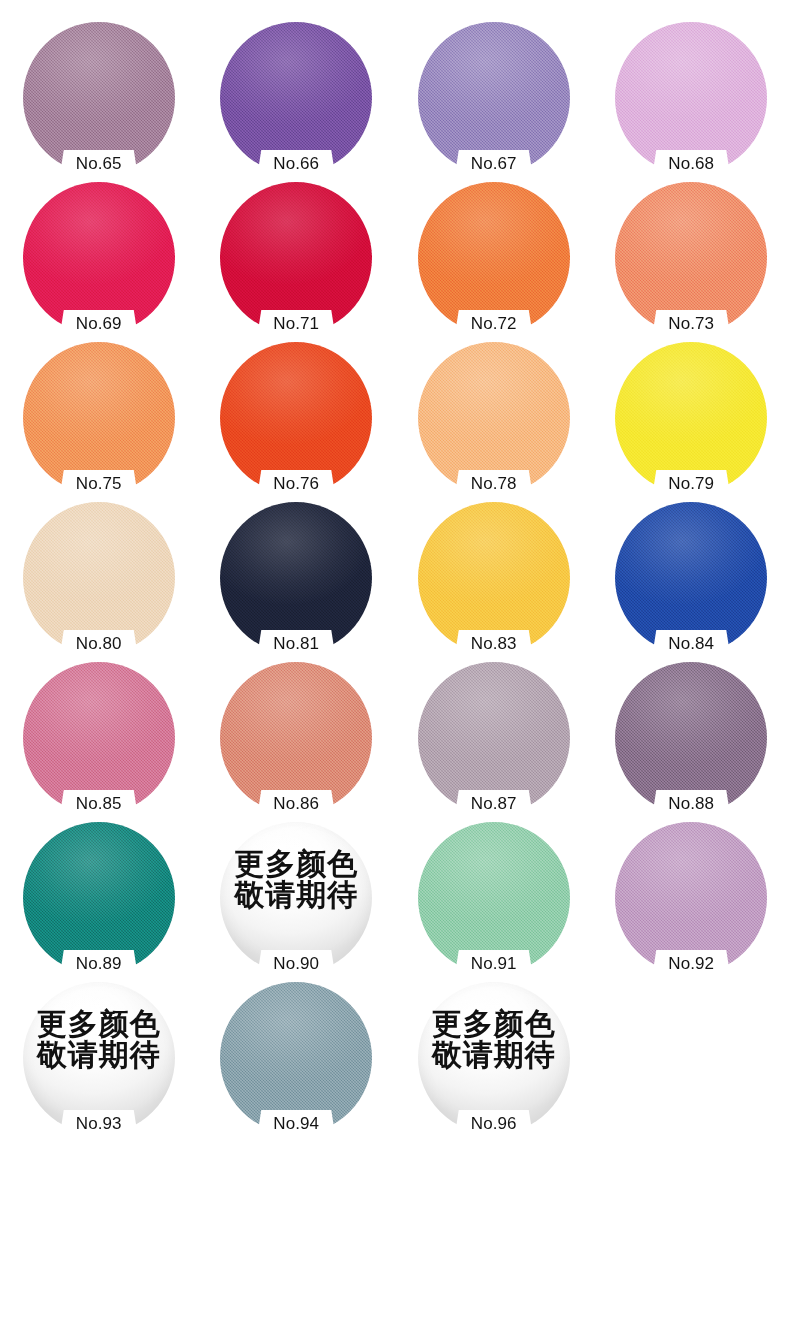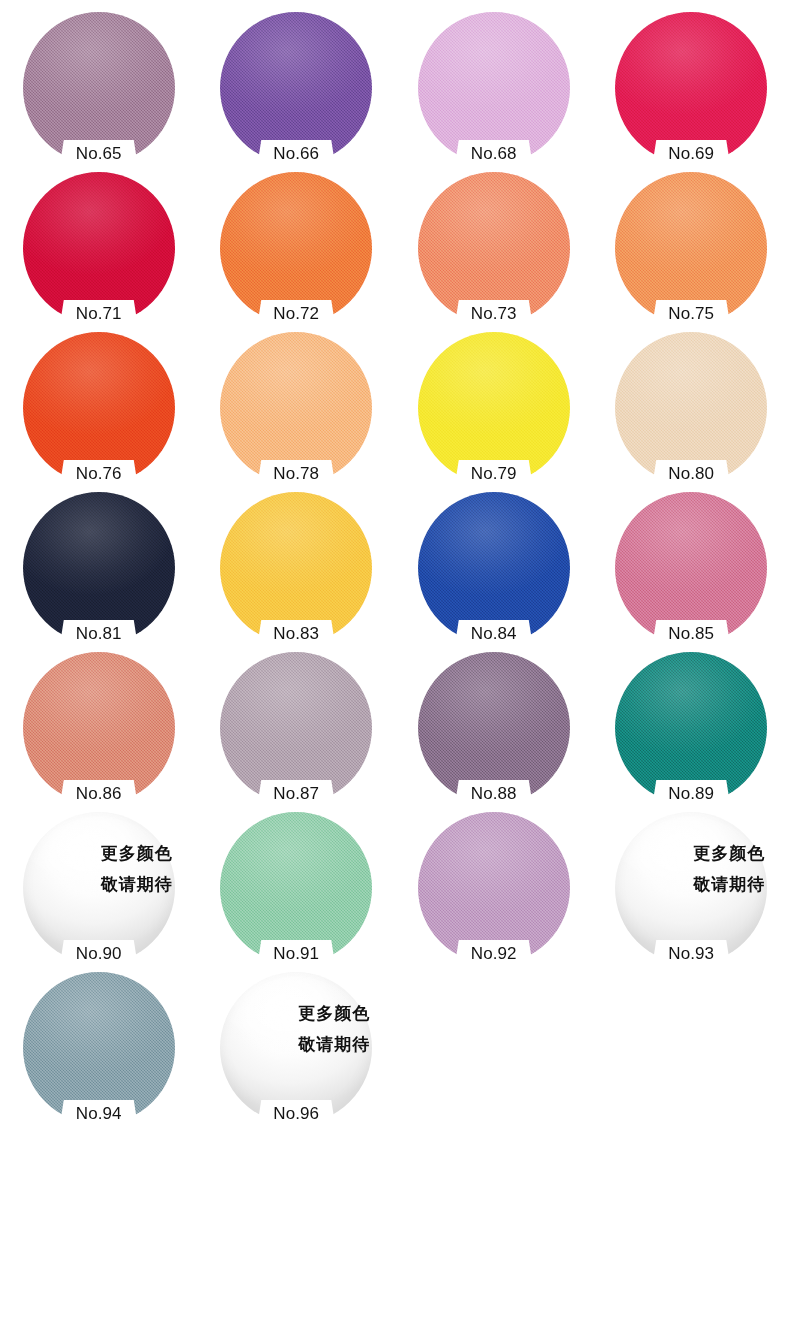--- a/index.html
+++ b/index.html
@@ -14,21 +14,21 @@
     width:790px;height:1329px;
     background:#fff;
   }
   .grid{
     position:absolute;
     left:0;top:0;
     width:790px;height:1329px;
     display:grid;
     grid-template-columns:repeat(4,197.5px);
     grid-template-rows:repeat(8,160px);
-    padding-top:12px;
+    padding-top:22px;
     box-sizing:border-box;
   }
   .cell{
     position:relative;
     display:flex;
     align-items:flex-start;
     justify-content:center;
   }
 
   
@@ -132,22 +132,22 @@
     background:
       radial-gradient(ellipse 60% 45% at 42% 24%, rgba(255,255,255,0.95) 0%, rgba(255,255,255,0) 70%),
       radial-gradient(ellipse 100% 100% at 50% 60%, rgba(0,0,0,0) 55%, rgba(0,0,0,0.06) 100%);
   }
   .cn{
     position:absolute;
     left:50%;
     top:26px;
     transform:translateX(-50%);
     width:148px;
-    text-align:right;
-    font-size:17px;
+    text-align:center;
+    font-size:30px;
     line-height:31px;
     font-weight:bold;
     color:#111111;
     letter-spacing:1px;
     font-family:"DejaVu Sans","Liberation Sans",sans-serif;
   }
   .cn span{display:block;}
 </style>
 </head>
 <body>
@@ -174,20 +174,32 @@
               <div class="sheen"></div>
             </div>
             <div class="cut"></div>
           </div>
           <div class="label">No.66</div>
         </div>
       </div>
       <div class="cell">
         <div class="swatch">
           <div class="shape">
+            <div class="disc" style="background: rgb(141, 124, 184);">
+              <div class="weave"></div>
+              <div class="sheen"></div>
+            </div>
+            <div class="cut"></div>
+          </div>
+          <div class="label">No.67</div>
+        </div>
+      </div>
+      <div class="cell">
+        <div class="swatch">
+          <div class="shape">
             <div class="disc" style="background: rgb(220, 170, 218);">
               <div class="weave"></div>
               <div class="sheen"></div>
             </div>
             <div class="cut"></div>
           </div>
           <div class="label">No.68</div>
         </div>
       </div>
       <div class="cell">

